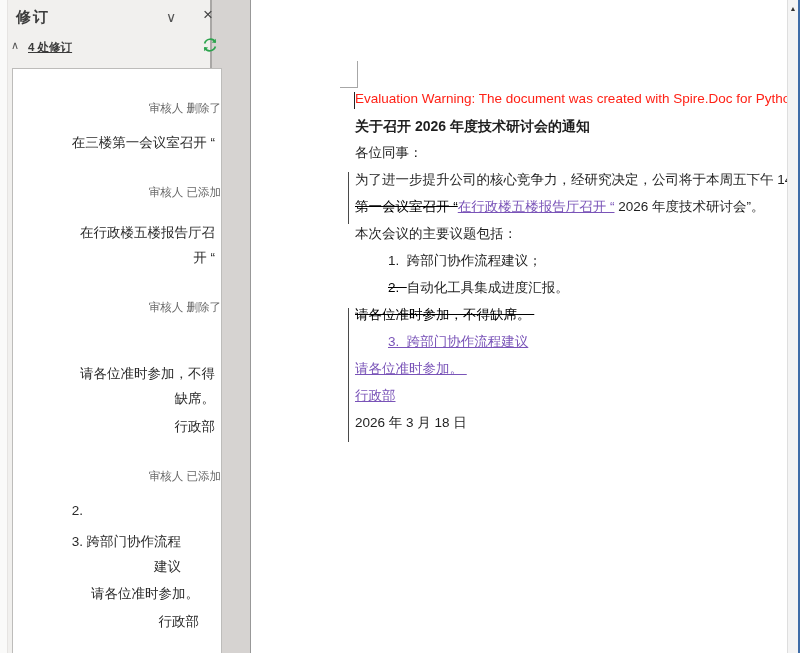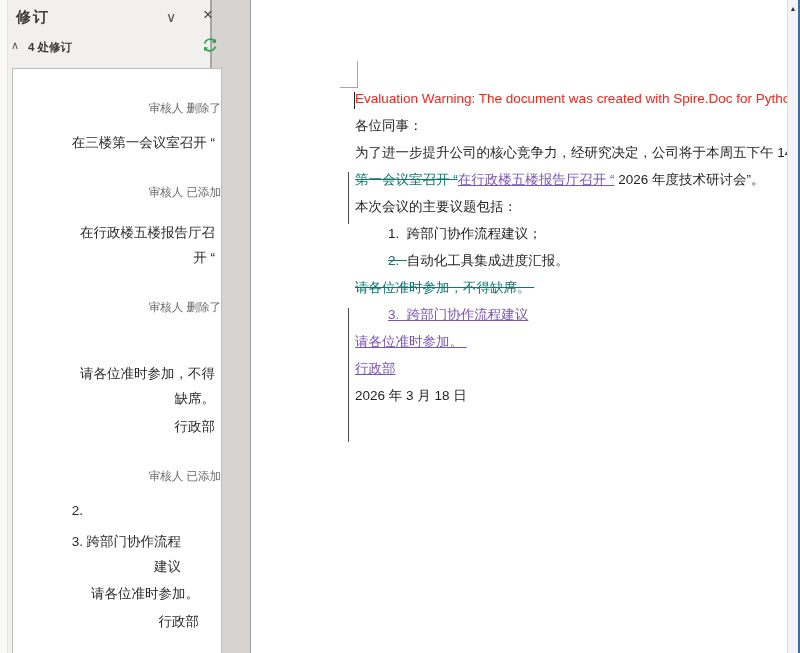--- a/index.html
+++ b/index.html
@@ -9,42 +9,42 @@
     font-family:"Liberation Sans", sans-serif;
     -webkit-font-smoothing:antialiased;
   }
   
   #panel{position:absolute;left:0;top:0;width:212px;height:653px;background:#f1f0ee;border-right:2px solid #a9a7a5;box-sizing:border-box;}
   #panel-left-strip{position:absolute;left:0;top:0;width:7px;height:653px;background:#fafaf9;border-right:1px solid #e6e4e2;}
   .panel-title{position:absolute;left:16px;top:8px;font-size:15px;font-weight:bold;color:#3b3b3b;letter-spacing:2px;}
   .chev-collapse{position:absolute;left:166px;top:9px;font-size:14px;color:#555;cursor:default;}
   .btn-close{position:absolute;left:203px;top:5px;font-size:17px;color:#444;cursor:default;}
   .chev-expand{position:absolute;left:11px;top:39px;font-size:11px;color:#555;}
-  .rev-count{position:absolute;left:28px;top:40px;font-size:11.5px;font-weight:bold;color:#3b3b3b;}
+  .rev-count{position:absolute;left:28px;top:40px;font-size:11.5px;font-weight:bold;color:#3b3b3b;text-decoration:underline;}
   .btn-refresh{position:absolute;left:201px;top:36px;width:18px;height:18px;}
   #rev-card{
     position:absolute;left:12px;top:68px;width:210px;height:620px;
     background:#ffffff;border:1px solid #bdbcba;box-sizing:border-box;
     padding:32px 0 0 26px;overflow:hidden;
   }
   .rev-author{font-size:11.5px;color:#6a6a6a;}
   .rev-body{margin-left:28px;width:148px;font-size:13.5px;color:#2b2b2b;line-height:25px;}
   .rev-entry{margin-bottom:30px;text-align:right;}
   .rev-num-row{display:flex;margin-left:22px;line-height:25px;font-size:13.5px;color:#2b2b2b;}
   .rev-num{width:22px;flex:none;}
   .rev-num-text{width:98px;}
   .gap14{height:14px;} .gap24{height:20px;} .gap48{height:46px;} .gap16{height:14px;}
   .rev-p{margin:0 0 3px 0;}
   
   #page{position:absolute;left:250px;top:0;width:537px;height:653px;background:#ffffff;border-left:1px solid #989898;overflow:hidden;box-sizing:border-box;}
   #doc-content{padding:90px 0 0 104px;}
   .dline{height:18px;line-height:18px;margin:0 0 9px 0;font-size:13.5px;color:#1f1f1f;white-space:nowrap;}
   .dline.title{font-weight:bold;font-size:14px;}
   .warning{color:#ff2116;}
-  .del{color:#0f766e;text-decoration:line-through;}
+  .del{color:#000000;text-decoration:line-through;}
   .ins{color:#7a54b8;text-decoration:underline;}
   .list-item{padding-left:33px;}
   
   .crop-v{position:absolute;left:106px;top:61px;width:1px;height:27px;background:#a7a7a7;}
   .crop-h{position:absolute;left:89px;top:87px;width:18px;height:1px;background:#a7a7a7;}
   .caret{position:absolute;left:103px;top:92px;width:1px;height:17px;background:#222;}
   .change-bar{position:absolute;left:97px;width:1px;background:#4a4a4a;}
   #change-bar-1{top:172px;height:52px;}
   #change-bar-2{top:308px;height:134px;}
   
@@ -120,20 +120,21 @@
 
 <div id="page">
   <div class="crop-v"></div>
   <div class="crop-h"></div>
   <div class="caret"></div>
   <div class="change-bar" id="change-bar-1"></div>
   <div class="change-bar" id="change-bar-2"></div>
 
   <div id="doc-content">
     <div class="dline warning">Evaluation Warning: The document was created with Spire.Doc for Python.</div>
+    <div class="dline title">关于召开 2026 年度技术研讨会的通知</div>
     <div class="dline">各位同事：</div>
 
     <div class="dline">
       <span>为了进一步提升公司的核心竞争力，经研究决定，公司将于本周五下午 14:00&nbsp;</span>
     </div>
     <div class="dline">
       <span class="del">第一会议室召开&nbsp;“</span><span class="ins">在行政楼五楼报告厅召开&nbsp;“</span><span>&nbsp;2026 年度技术研讨会”。</span>
     </div>
 
     <div class="dline">本次会议的主要议题包括：</div>

